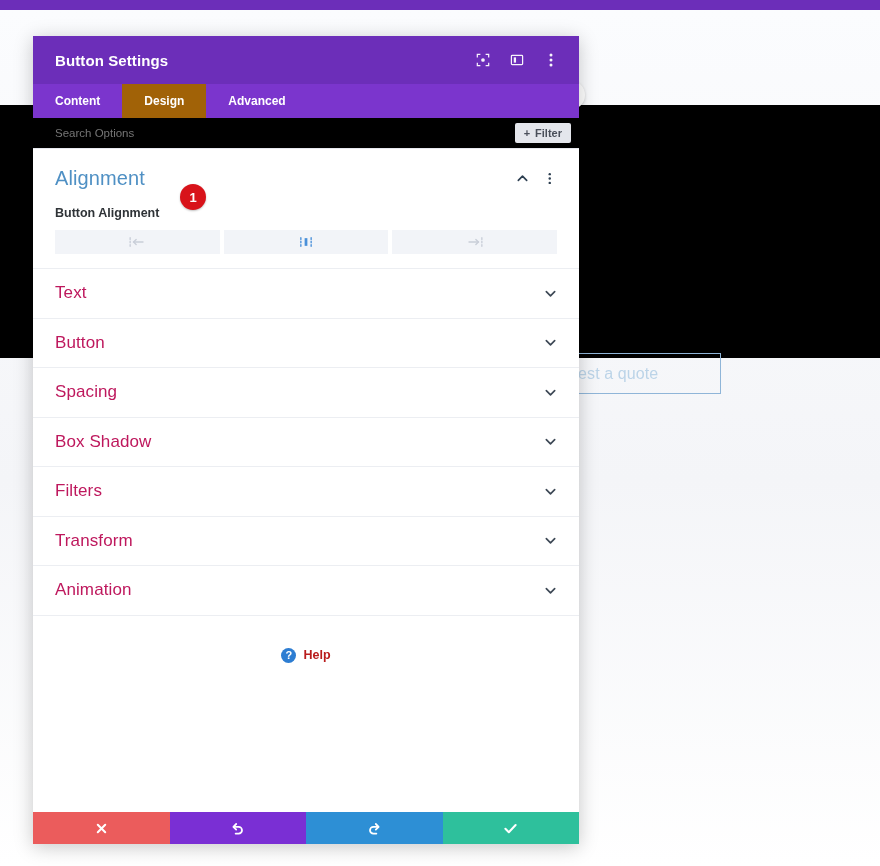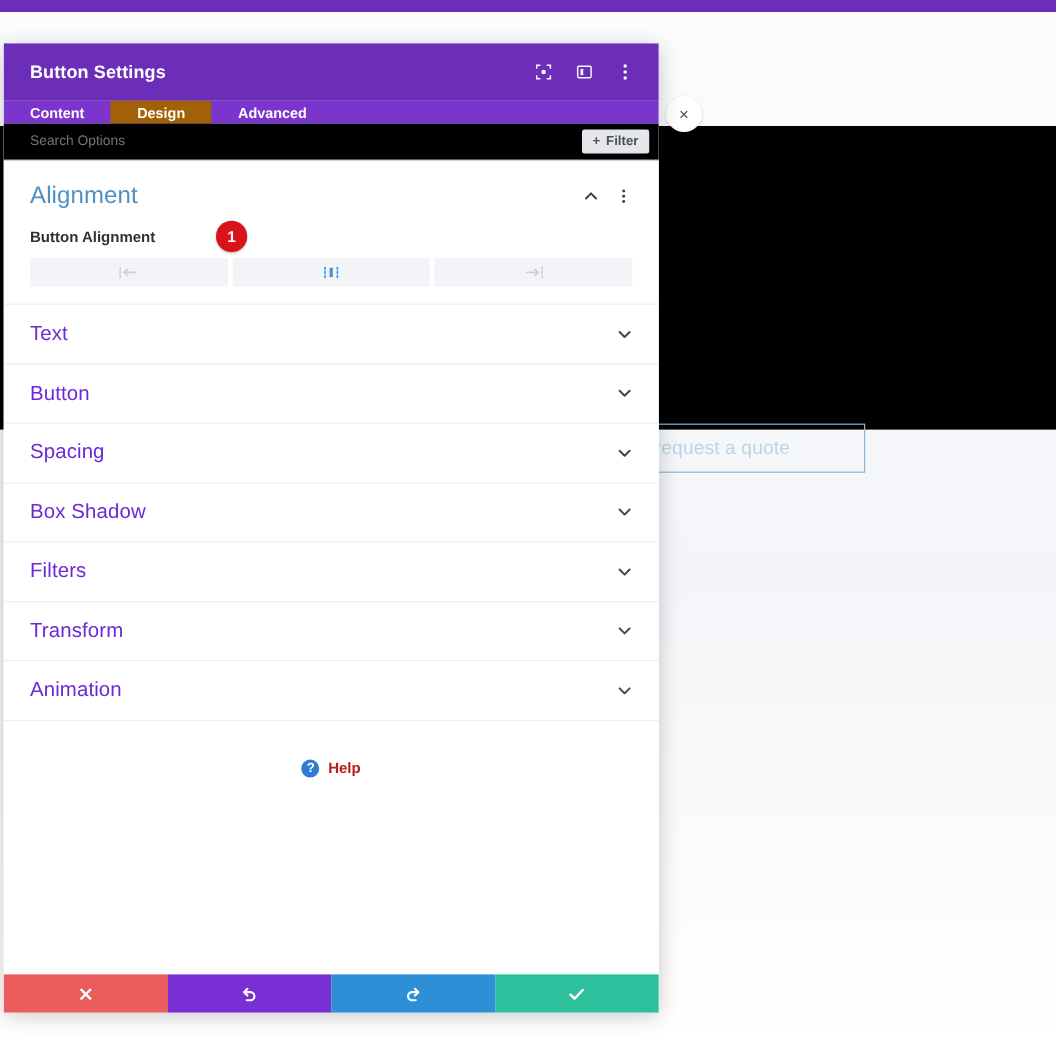--- a/index.html
+++ b/index.html
@@ -83,21 +83,21 @@
     align-items: center;
     justify-content: center;
     color: #4d4d4d;
     font-size: 14px;
     z-index: 4;
   }
 
   
   .modal {
     position: absolute;
-    left: 3px;
+    left: 33px;
     top: 36px;
     width: 546px;
     height: 808px;
     background: #ffffff;
     box-shadow: 0 3px 18px rgba(0,0,0,0.22);
     z-index: 10;
     display: flex;
     flex-direction: column;
     overflow: hidden;
   }
@@ -119,21 +119,21 @@
   }
   .header-icons { display: flex; align-items: center; gap: 18px; }
   .hicon {
     width: 16px; height: 16px;
     display: flex; align-items: center; justify-content: center;
     color: #ffffff; opacity: 0.95;
     cursor: pointer;
   }
 
   .modal-tabs {
-    height: 19px;
+    height: 34px;
     background: #7b35cd;
     display: flex;
     align-items: stretch;
     flex: 0 0 auto;
   }
   .tab {
     display: flex;
     align-items: center;
     justify-content: center;
     color: #ffffff;
@@ -246,21 +246,21 @@
     height: 49.5px;
     border-bottom: 1px solid #eceef2;
     display: flex;
     align-items: center;
     padding: 0 22px;
     cursor: pointer;
   }
   .acc-label {
     flex: 1 1 auto;
     font-size: 17px;
-    color: #6d28d9;
+    color: #be185d;
     font-weight: 400;
     letter-spacing: 0.1px;
   }
   .acc-chev { color: #3d4855; display:flex; align-items:center; }
 
   .help-wrap {
     display: flex;
     align-items: center;
     justify-content: center;
     gap: 7px;

